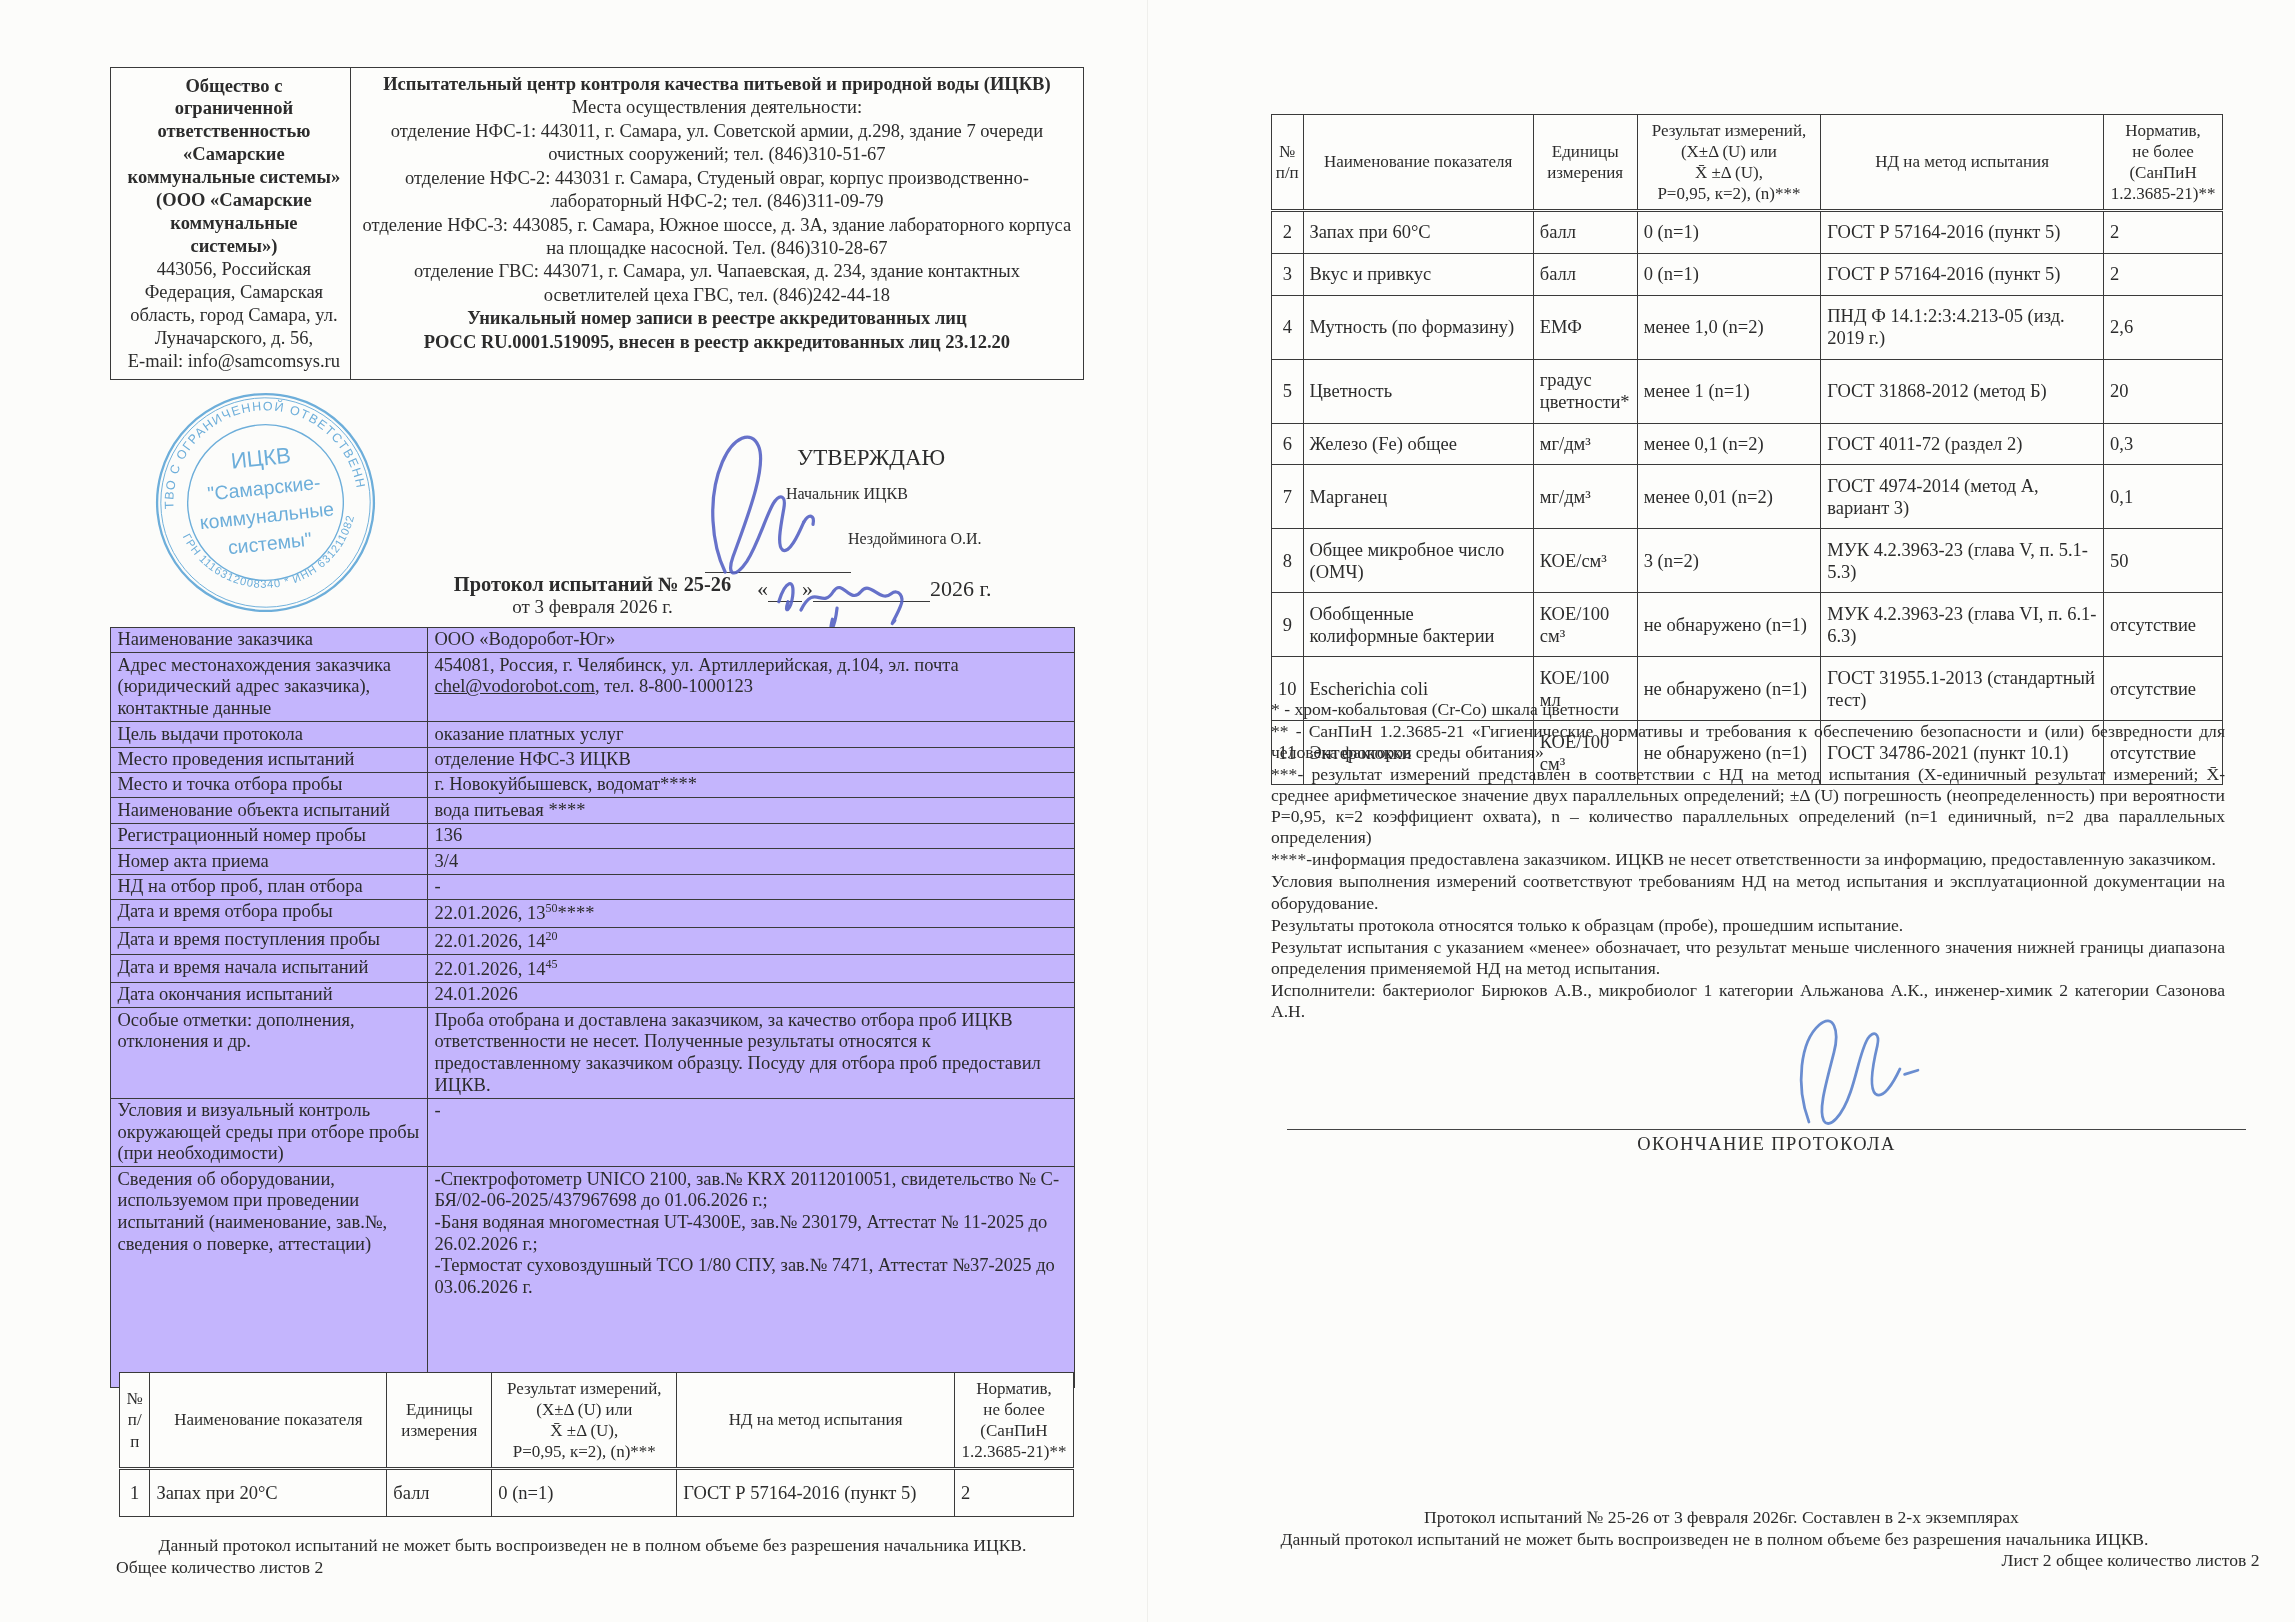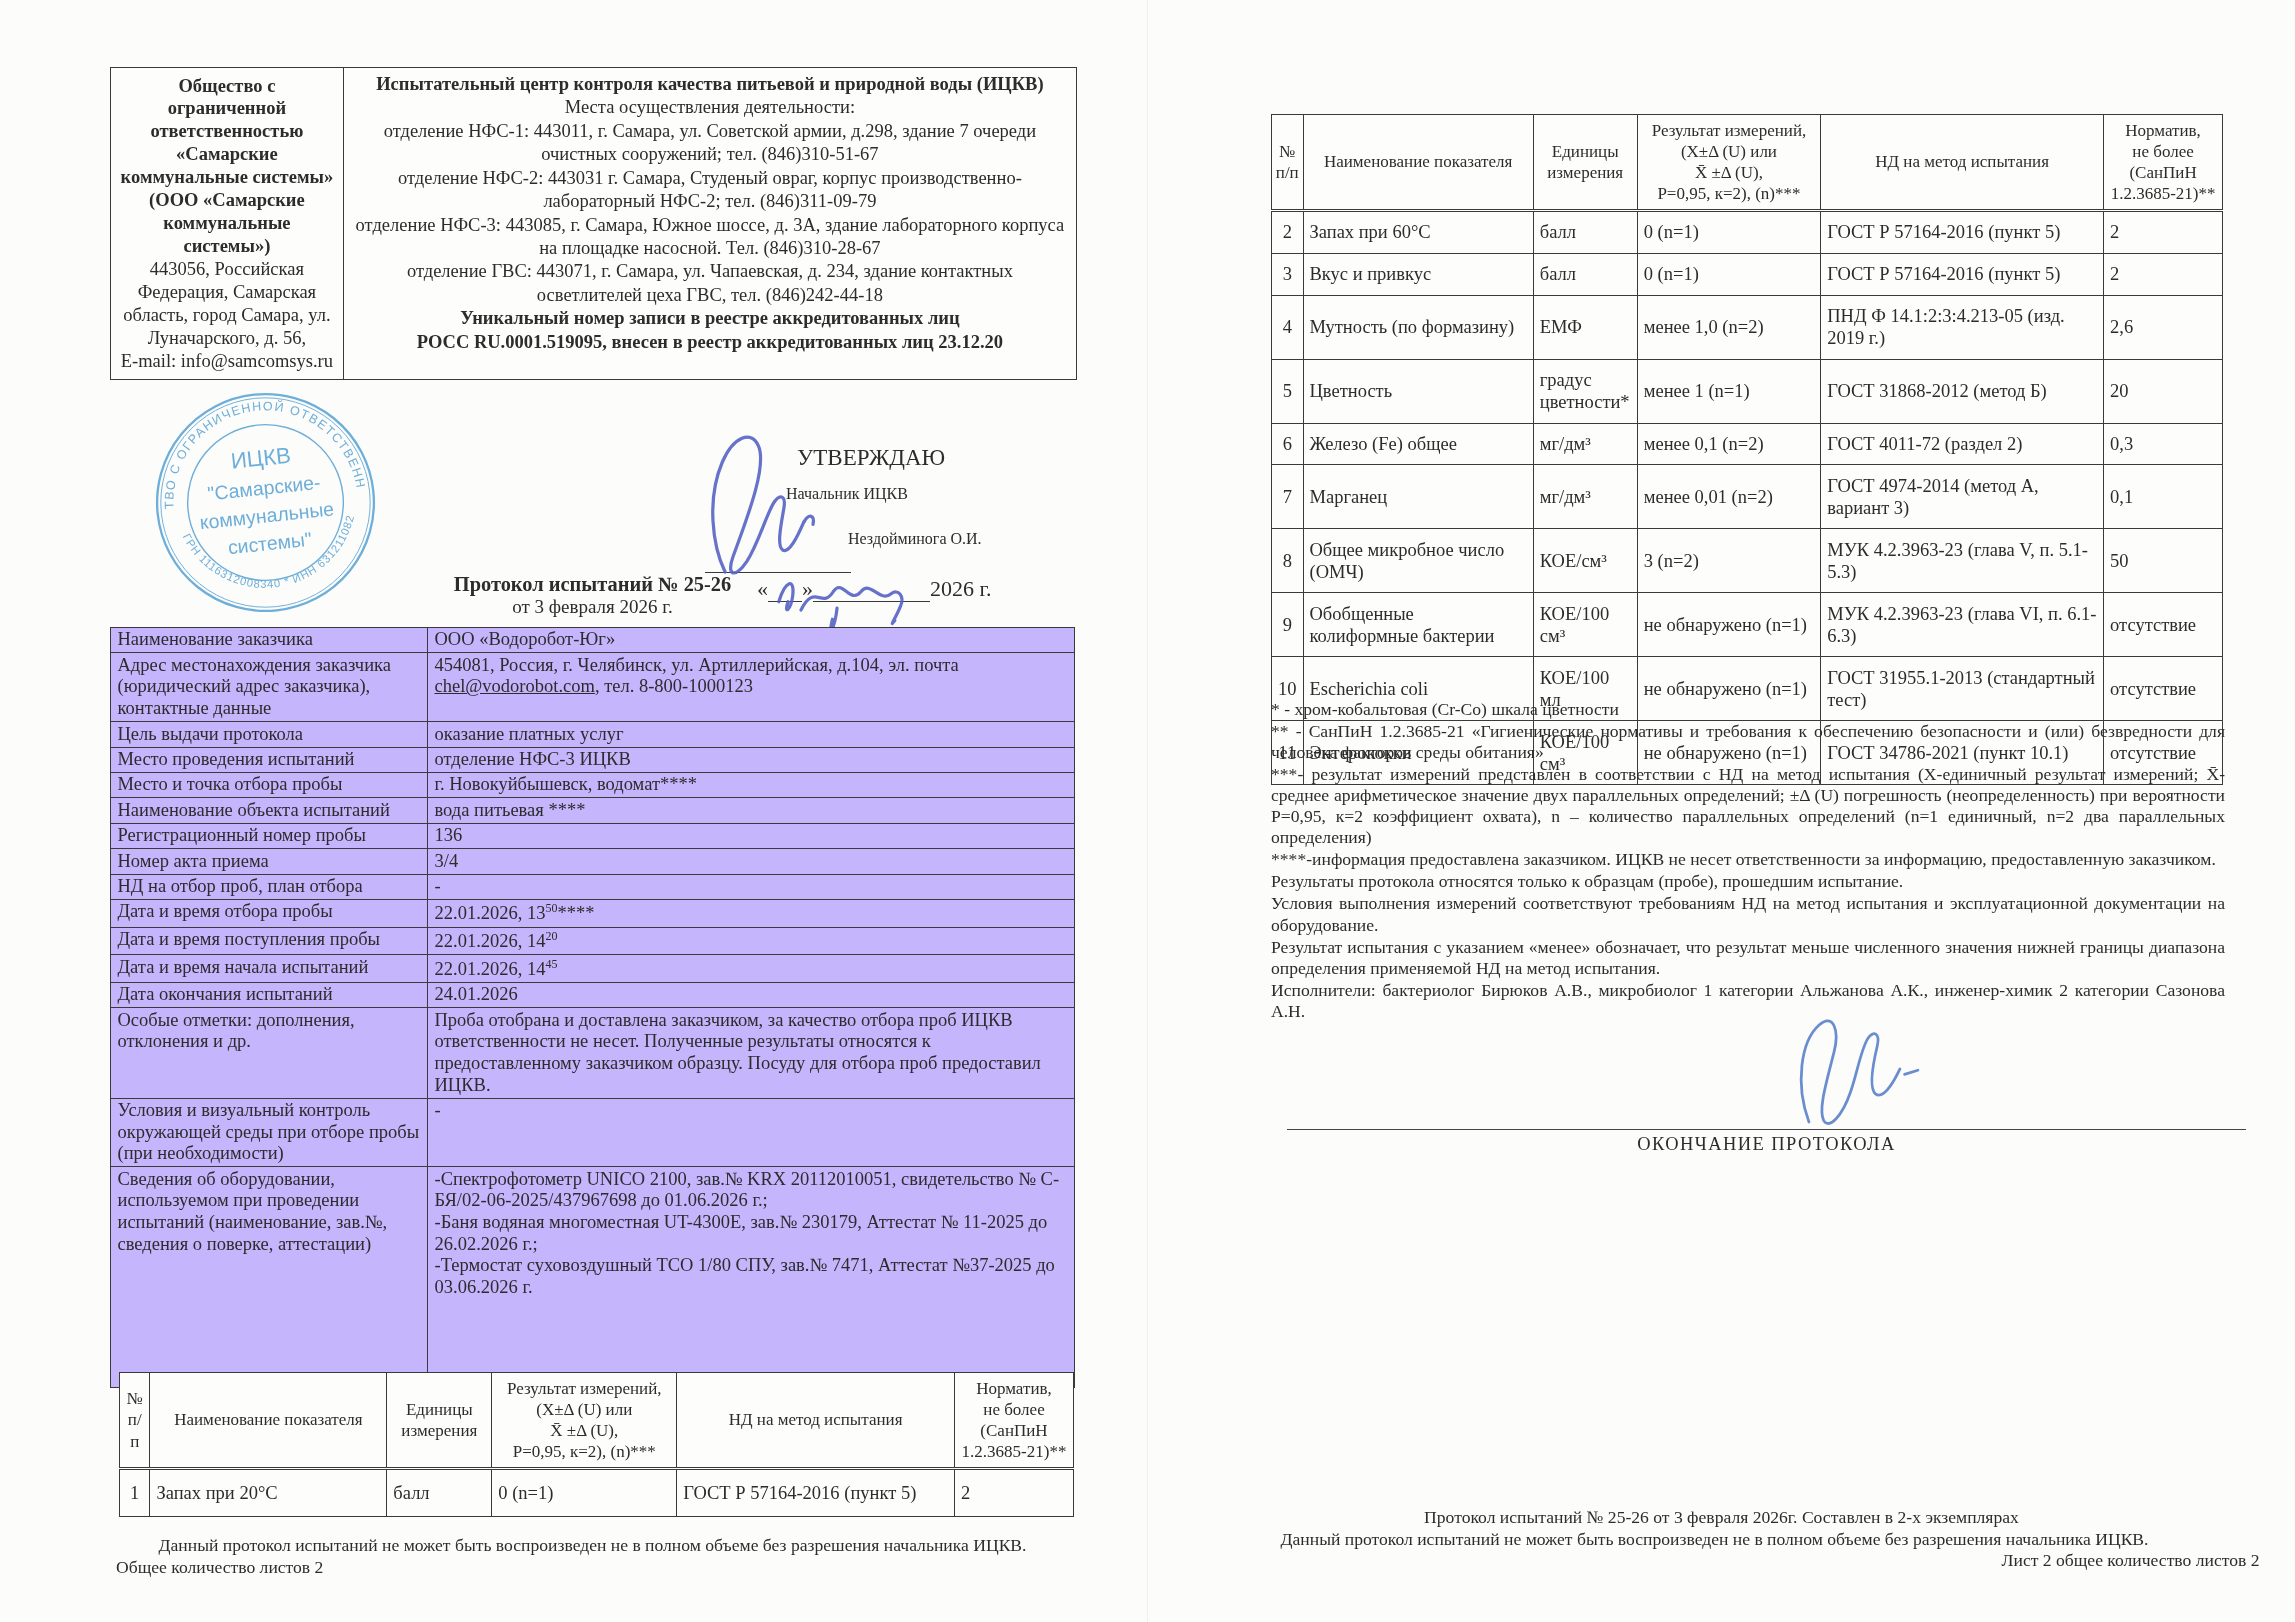--- a/index.html
+++ b/index.html
@@ -3,21 +3,21 @@
 <meta charset="utf-8">
 <style>
   html,body{margin:0;padding:0;background:#e9e9e6;}
   .canvas{position:relative;width:2295px;height:1623px;background:#f8f8f5;
           font-family:"Liberation Serif","DejaVu Serif",serif;color:#2c2c2c;overflow:hidden;}
   .page{position:absolute;top:0;width:1148px;height:1623px;background:#fcfcfa;}
   #page1{left:0;box-shadow:inset -0.5px 0 0 #e2e2de;}
   #page2{left:1148px;}
 
   
-  .org-table{position:absolute;left:110px;top:67px;width:965px;border:1.9px solid #3a3a3a;display:flex;background:#fdfdfb;}
+  .org-table{position:absolute;left:110px;top:67px;width:965px;border:1.9px solid #3a3a3a;display:flex;background:#fdfdfb;padding-left:7px;}
   .org-cell{width:217px;border-right:1.9px solid #3a3a3a;padding:6.5px 7.4px;text-align:center;font-size:18.5px;line-height:1.24;}
   .org-name{font-weight:bold;}
   .center-cell{flex:1;padding:4.6px 11px;text-align:center;font-size:18.5px;line-height:1.27;}
   .c-bold{font-weight:bold;}
 
   
   .stamp{position:absolute;left:152px;top:389px;width:227px;height:227px;transform:rotate(-6deg);opacity:.88;}
 
   
   .appr{position:absolute;font-size:16px;white-space:nowrap;}
@@ -364,22 +364,22 @@
             <td class="c-norm">отсутствие</td>
           </tr>
         </tbody>
     </table>
 
     <div class="footnotes">
         <div class="fn">* - хром-кобальтовая (Cr-Co) шкала цветности</div>
         <div class="fn">** - СанПиН 1.2.3685-21 «Гигиенические нормативы и требования к обеспечению безопасности и (или) безвредности для человека факторов среды обитания»</div>
         <div class="fn">***- результат измерений представлен в соответствии с НД на метод испытания (X-единичный результат измерений; X̄-среднее арифметическое значение двух параллельных определений; ±Δ (U) погрешность (неопределенность) при вероятности Р=0,95, к=2 коэффициент охвата), n – количество параллельных определений (n=1 единичный, n=2 два параллельных определения)</div>
         <div class="fn">****-информация предоставлена заказчиком. ИЦКВ не несет ответственности за информацию, предоставленную заказчиком.</div>
+        <div class="fn">Условия выполнения измерений соответствуют требованиям НД на метод испытания и эксплуатационной документации на оборудование.</div>
         <div class="fn">Результаты протокола относятся только к образцам (пробе), прошедшим испытание.</div>
-        <div class="fn">Условия выполнения измерений соответствуют требованиям НД на метод испытания и эксплуатационной документации на оборудование.</div>
         <div class="fn">Результат испытания с указанием «менее» обозначает, что результат меньше численного значения нижней границы диапазона определения применяемой НД на метод испытания.</div>
         <div class="fn">Исполнители: бактериолог Бирюков А.В., микробиолог 1 категории Альжанова А.К., инженер-химик 2 категории Сазонова А.Н.</div>
       </div>
 
 
     <svg class="ink" style="left:624px;top:1004px;width:194px;height:139px;" viewBox="0 0 420 300">
       <g fill="none" stroke="#5b82cc" stroke-width="6" stroke-linecap="round" opacity="0.9">
         <path d="M 80,255 C 50,175 62,80 102,45 C 132,18 147,55 134,105 C 117,172 100,228 112,252 C 124,272 152,242 170,190 C 184,150 192,100 207,75 C 220,55 234,63 228,90 C 218,132 210,182 224,194 C 240,207 262,172 277,140"></path>
         <path d="M 287,152 L 316,143"></path>
       </g>

